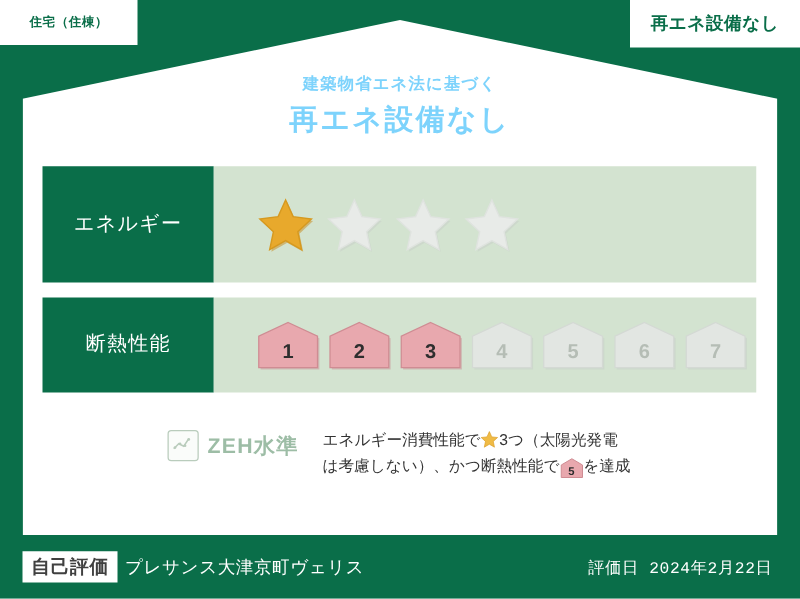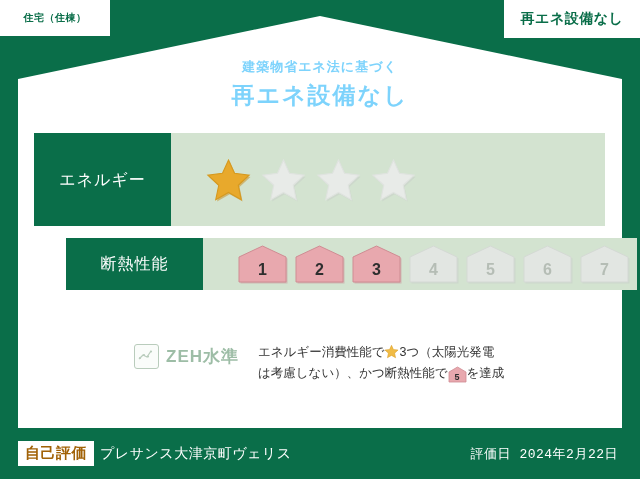--- a/index.html
+++ b/index.html
@@ -36,21 +36,21 @@
     color:#7dd3fc;
   }
   .title-sub{font-size:13px;font-weight:bold;letter-spacing:1px;}
   .title-main{font-size:23px;font-weight:bold;letter-spacing:2px;margin-top:4px;}
 
   
   .perf-row{
     position:absolute;left:34px;width:571px;display:flex;align-items:stretch;
   }
   .row-energy{top:133px;height:93px;}
-  .row-insul{top:238px;height:52px;margin-left:32px;}
+  .row-insul{top:238px;height:76px;}
 
   .row-label{
     width:137px;flex:none;background:#0a6e49;color:#ffffff;
     display:flex;flex-direction:column;align-items:center;justify-content:center;
     font-weight:normal;font-size:16px;line-height:1.45;letter-spacing:1px;
   }
   .row-panel{
     flex:1;background:#d3e3d0;
     display:flex;align-items:center;
   }
@@ -98,21 +98,21 @@
     position:relative;z-index:2;font-size:9px;color:#2e2e2e;line-height:17px;
     font-weight:bold;
   }
 
   
   .bottom-bar{
     position:absolute;left:0;bottom:0;width:640px;height:51px;
     display:flex;align-items:center;color:#ffffff;
   }
   .self-eval{
-    margin-left:18px;background:#ffffff;color:#a16207;font-weight:bold;
+    margin-left:18px;background:#ffffff;color:#404040;font-weight:bold;
     font-size:15px;padding:3px 7px;letter-spacing:0.5px;
   }
   .bldg-name{font-size:14px;margin-left:6px;letter-spacing:0.5px;}
   .eval-date{margin-left:auto;margin-right:22px;font-size:13px;letter-spacing:0.5px;font-family:Liberation Mono, monospace;}
 </style>
 </head>
 <body>
 
 <div id="label-root">
 

